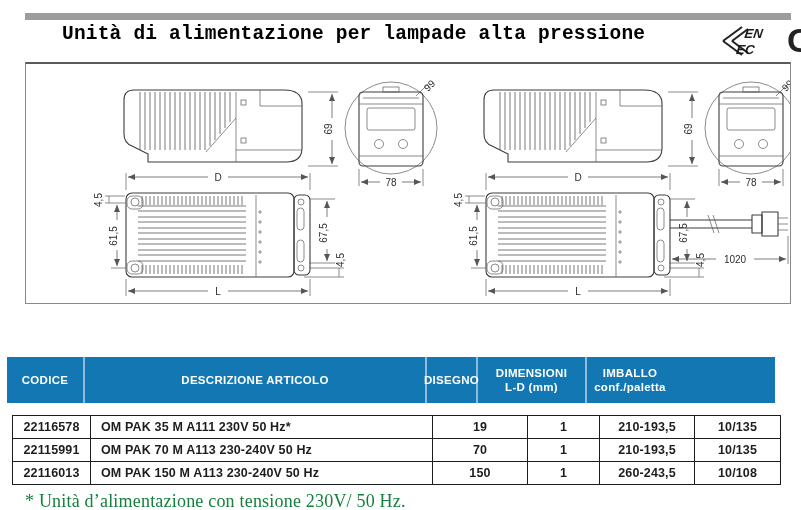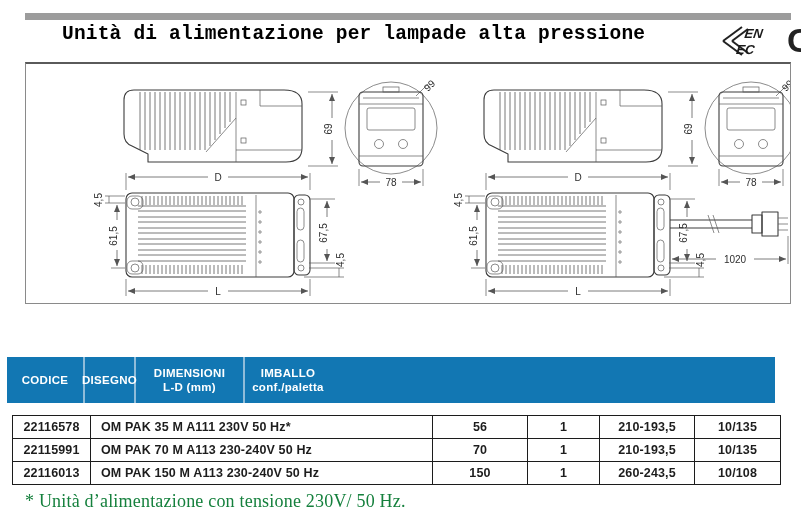--- a/index.html
+++ b/index.html
@@ -165,20 +165,23 @@
       <text class="dim" x="661" y="169" text-anchor="middle" font-size="9.5" transform="rotate(-90 661 169)">67,5</text>
       <text class="dim" x="678" y="196" text-anchor="middle" font-size="8.5" transform="rotate(-90 678 196)">4,5</text>
       <text class="dim" x="709" y="199" text-anchor="middle" font-size="11">1020</text>
     </svg>
   </div>
 
   <div class="thead" style="background:#1277b3;">
     <div class="th" style="width:78px">
       <span>CODICE</span>
     </div>
+    <div class="th" style="width:342px">
+      <span>DESCRIZIONE ARTICOLO</span>
+    </div>
     <div class="th" style="width:51px">
       <span>DISEGNO</span>
     </div>
     <div class="th" style="width:109px">
       <span>DIMENSIONI</span>
       <span>L-D (mm)</span>
     </div>
     <div class="th" style="width:86px">
       <span>IMBALLO</span>
       <span>conf./paletta</span>
@@ -191,21 +194,21 @@
         <col style="width:342px">
         <col style="width:95px">
       <col style="width:72px">
         <col style="width:95px">
         <col style="width:86px">
     </colgroup>
     <tbody>
       <tr>
         <td class="cod">22116578</td>
         <td class="descr">OM PAK 35 M A111 230V 50 Hz*</td>
-        <td>56</td>
+        <td>19</td>
         <td>1</td>
         <td>210-193,5</td>
         <td>10/135</td>
       </tr>
       <tr>
         <td class="cod">22115991</td>
         <td class="descr">OM PAK 70 M A113 230-240V 50 Hz</td>
         <td>70</td>
         <td>1</td>
         <td>210-193,5</td>

